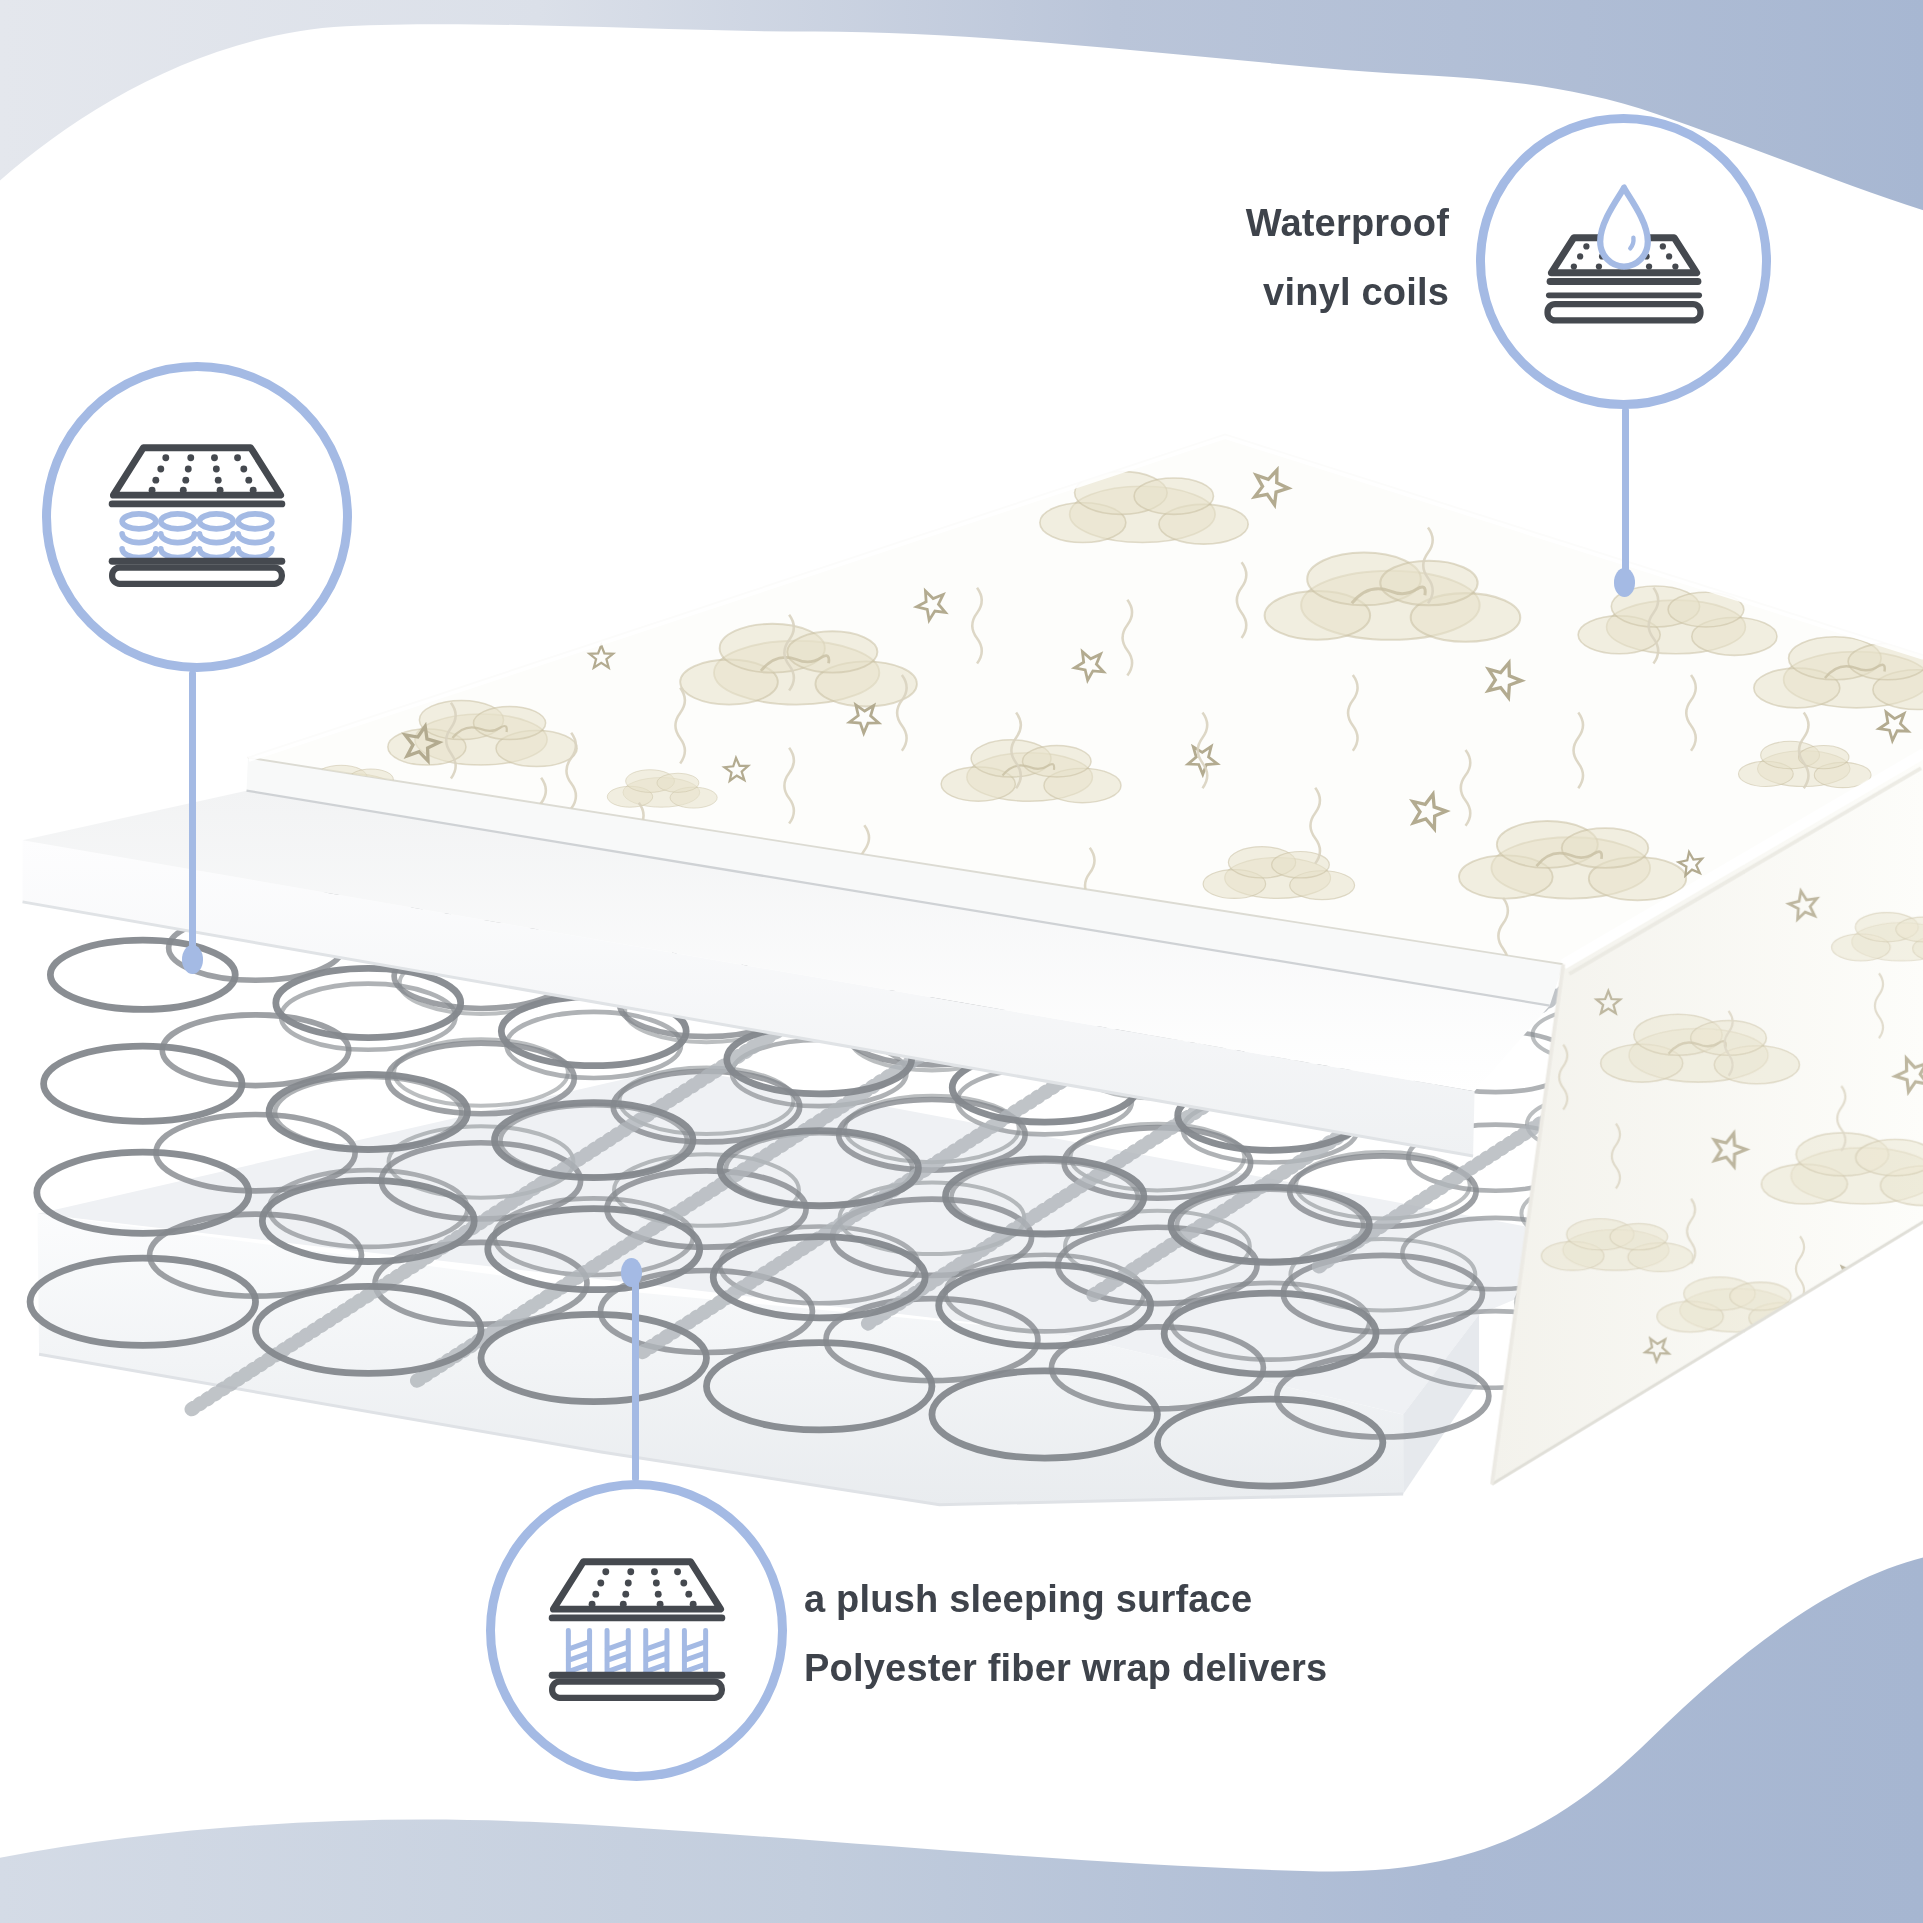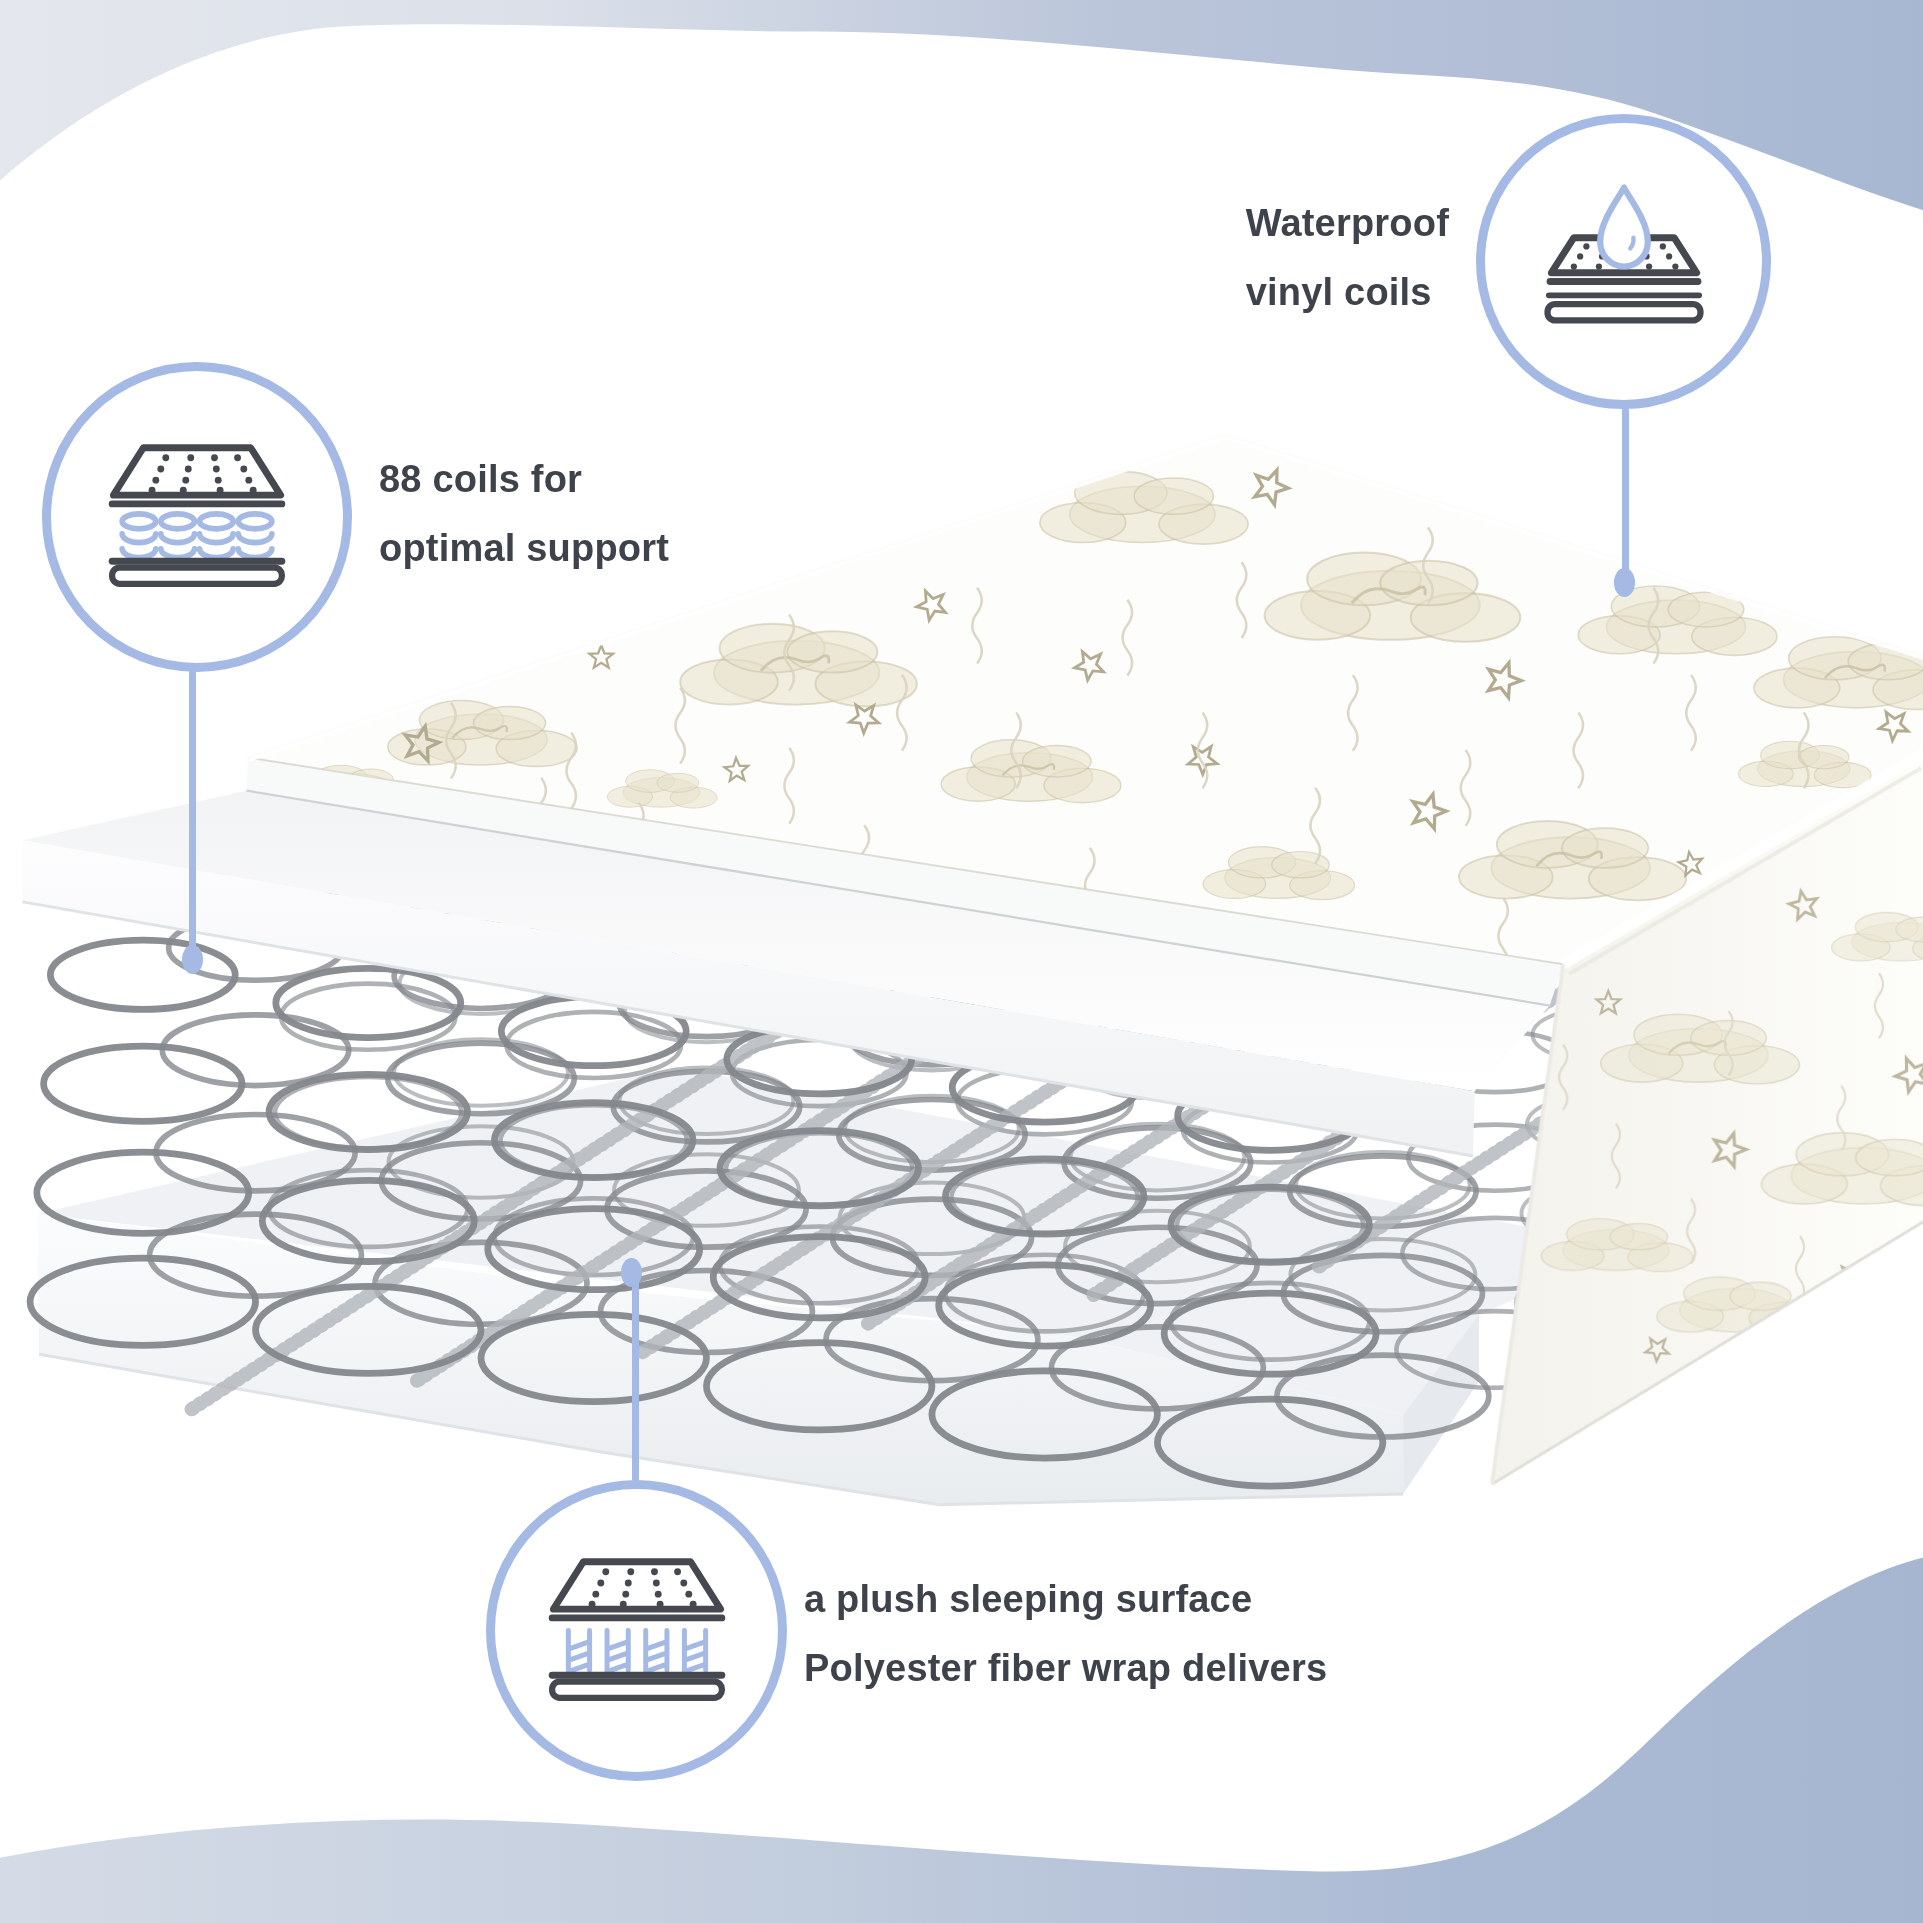--- a/index.html
+++ b/index.html
@@ -8,21 +8,21 @@
   .stage{position:relative;width:1924px;height:1924px;background:#fff;}
   svg.scene{position:absolute;left:0;top:0;}
   .circle{position:absolute;border-radius:50%;background:#fff;
           border:9.8px solid var(--accent);box-sizing:border-box;
           display:flex;align-items:center;justify-content:center;}
   .leader{position:absolute;width:6.8px;background:var(--accent);border-radius:3.8px;}
   .dot{position:absolute;width:21px;height:28.6px;border-radius:50%;background:var(--accent);}
   .callout-text{position:absolute;font-size:38px;line-height:69px;font-weight:600;
                 color:var(--text);letter-spacing:0.2px;white-space:nowrap;}
   .callout-text span{display:block;}
-  .ta-right{text-align:left;}
+  .ta-right{text-align:right;}
   .ic-dark{stroke:var(--icon-stroke);fill:none;stroke-linecap:round;stroke-linejoin:round;}
   .ic-dark-fill{fill:var(--icon-stroke);}
   .ic-blue{stroke:var(--accent);fill:none;stroke-linecap:round;stroke-linejoin:round;}
 </style>
 </head>
 <body>
 
 <div class="stage">
 
   <svg class="scene" width="1924" height="1924" viewBox="0 0 2560 2560">
@@ -432,24 +432,20 @@
           <path d="M154,152 A27,14 0 0 0 208,152"></path>
           <path d="M154,176 A27,14 0 0 0 208,176"></path>
         <ellipse cx="243" cy="132" rx="27" ry="12"></ellipse>
           <path d="M216,152 A27,14 0 0 0 270,152"></path>
           <path d="M216,176 A27,14 0 0 0 270,176"></path>
       </g>
       <line class="ic-dark" stroke-width="11" x1="14" y1="196" x2="286" y2="196"></line>
       <rect class="ic-dark" stroke-width="10" x="14" y="206" width="272" height="26" rx="12"></rect>
     </svg>
   </div>
-  <div class="callout-text" style="left:379px;top:445px;">
-    <span>88 coils for</span>
-    <span>optimal support</span>
-  </div>
 
   <div class="circle" style="left:1476px;top:114px;width:295px;height:295px;">
     <svg width="188" height="163" viewBox="0 0 300 260">
       <path class="ic-dark" stroke-width="11" d="M70,92 L230,92 L266,148 L34,148 Z"></path>
       <g class="ic-dark-fill">
         <circle cx="90" cy="106" r="5"></circle>
           <circle cx="120" cy="106" r="5"></circle>
           <circle cx="182" cy="106" r="5"></circle>
           <circle cx="212" cy="106" r="5"></circle>
         <circle cx="80" cy="122" r="5"></circle>

